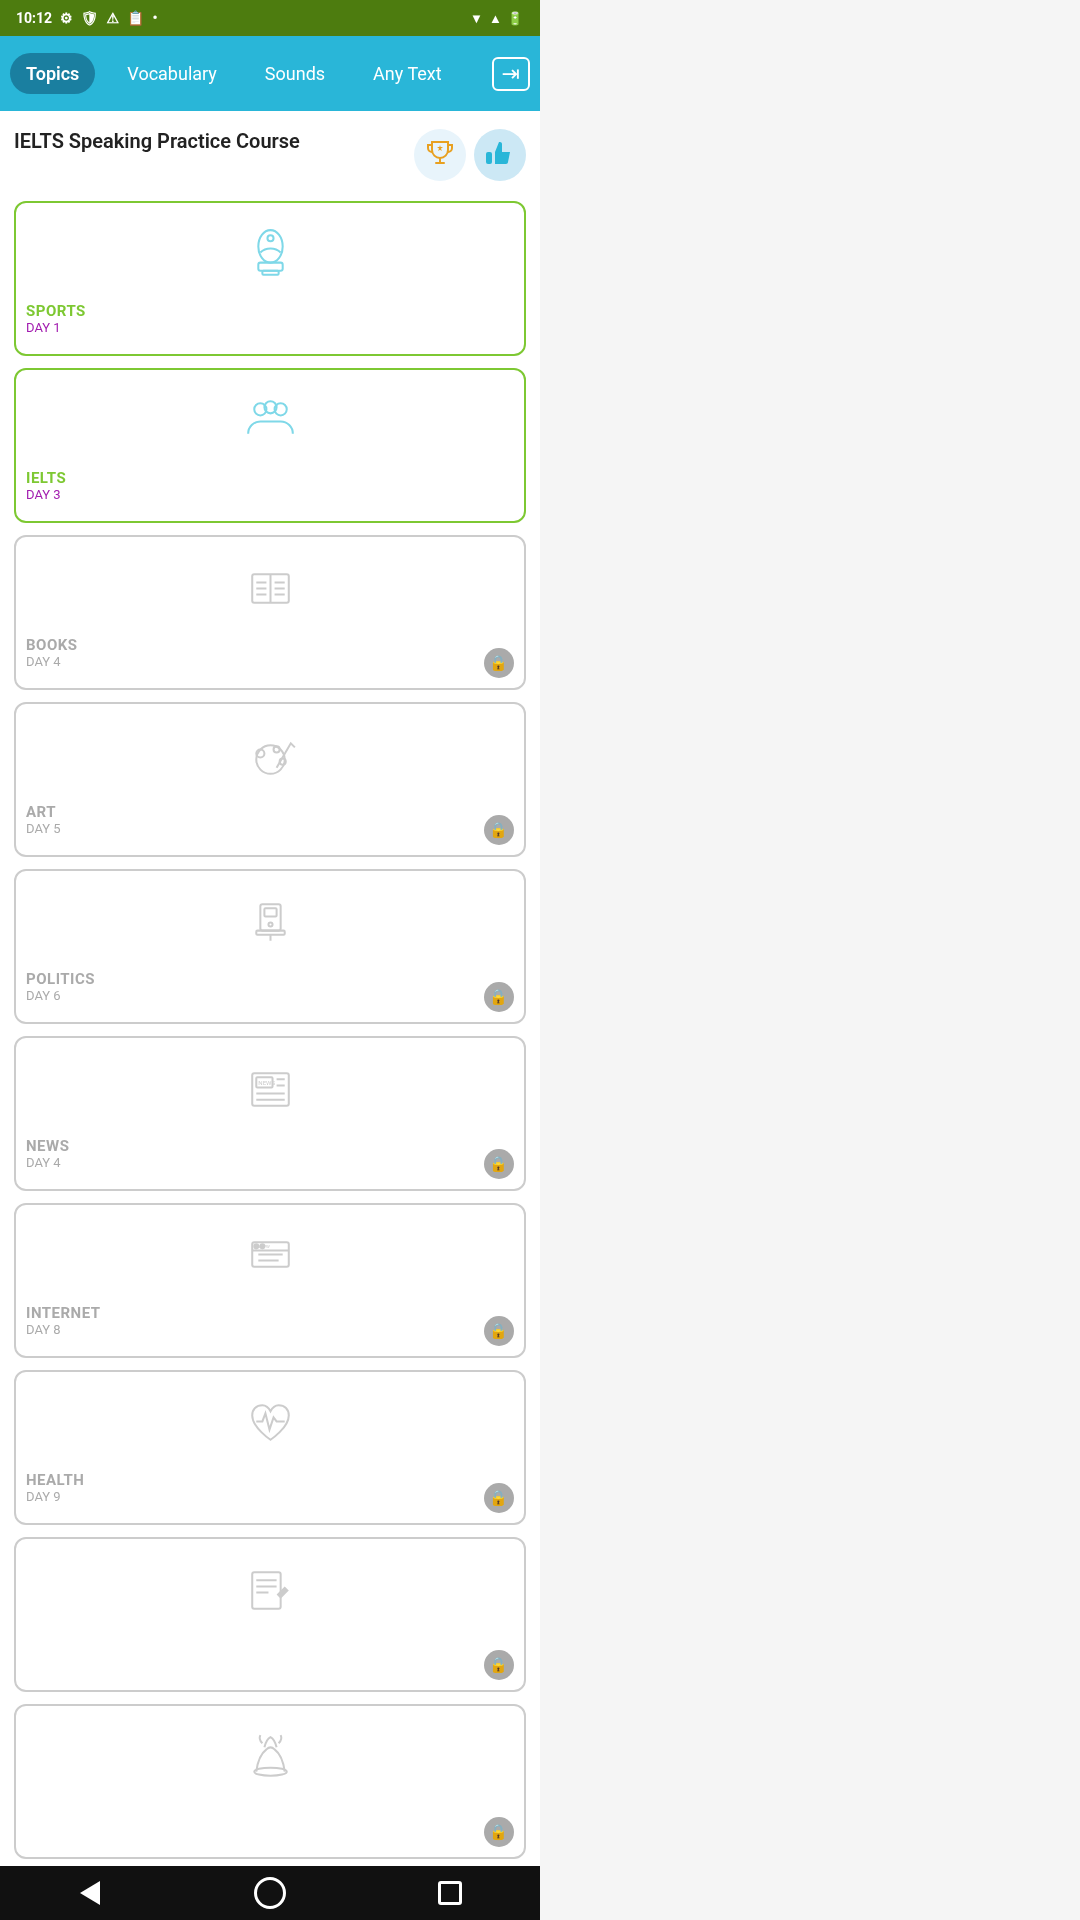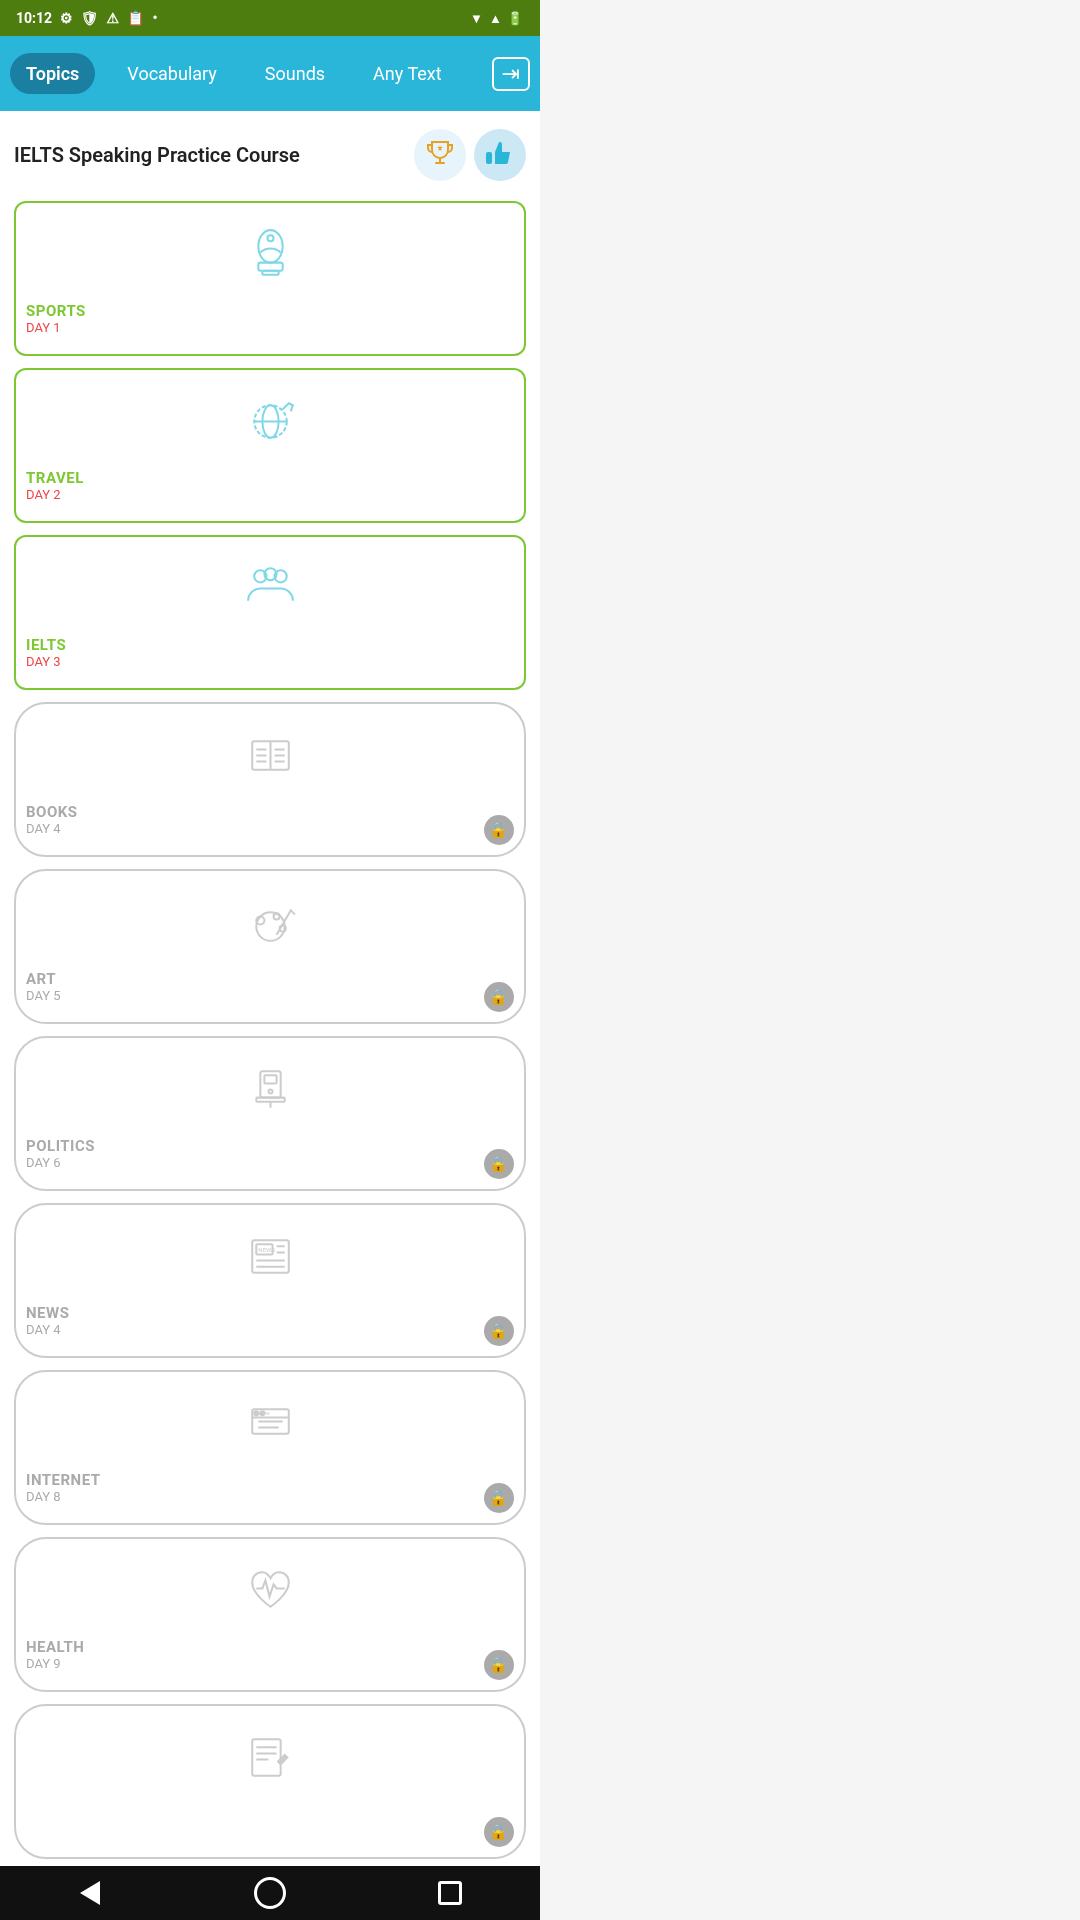--- a/index.html
+++ b/index.html
@@ -73,21 +73,21 @@
     
     .main-content {
       background: #ffffff;
       padding: 18px 14px;
       min-height: calc(960px - 36px - 75px - 54px);
     }
 
     
     .course-header {
       display: flex;
-      align-items: center;
+      align-items: flex-start;
       justify-content: space-between;
       margin-bottom: 20px;
       gap: 41px;
     }
     .course-title {
       font-size: 20px;
       font-weight: 600;
       color: #222;
       flex: 1;
     }
@@ -129,21 +129,20 @@
       cursor: pointer;
       position: relative;
       min-height: 155px;
       overflow: hidden;
     }
     .topic-card.unlocked {
       border-color: #7dc832;
     }
     .topic-card.locked {
       border-color: #cccccc;
-      border-radius: 32px;
     }
     .topic-icon {
       width: 100%;
       display: flex;
       justify-content: center;
       align-items: center;
       margin-bottom: 10px;
       height: 75px;
     }
     .topic-icon svg {
@@ -154,21 +153,21 @@
       font-size: 15px;
       font-weight: 700;
       color: #7dc832;
       letter-spacing: 0.5px;
     }
     .topic-card.locked .topic-name {
       color: #aaaaaa;
     }
     .topic-day {
       font-size: 13px;
-      color: #ef4444;
+      color: #a21caf;
     }
     .topic-card.locked .topic-day {
       color: #aaaaaa;
     }
     .lock-badge {
       position: absolute;
       bottom: 10px;
       right: 10px;
       width: 30px;
       height: 30px;
@@ -299,32 +298,20 @@
           <rect x="24" y="48" width="16" height="4" rx="1"></rect>
           <ellipse cx="32" cy="24" rx="12" ry="16"></ellipse>
           <path d="M22 30c0 0 4-4 10-4s10 4 10 4"></path>
           <circle cx="32" cy="16" r="3"></circle>
         </svg>
       </div>
       <div class="topic-name">SPORTS</div>
       <div class="topic-day">DAY 1</div>
     </div>
 
-    <div class="topic-card unlocked">
-      <div class="topic-icon">
-        <svg viewBox="0 0 64 64" fill="none" stroke="#7fd8e8" stroke-width="2">
-          <circle cx="32" cy="32" r="16" stroke-dasharray="4 2"></circle>
-          <ellipse cx="32" cy="32" rx="8" ry="16"></ellipse>
-          <line x1="16" y1="32" x2="48" y2="32"></line>
-          <path d="M44 20 L50 14 L54 16 L52 22" stroke="#7fd8e8" stroke-width="2"></path>
-        </svg>
-      </div>
-      <div class="topic-name">TRAVEL</div>
-      <div class="topic-day">DAY 2</div>
-    </div>
 
     <div class="topic-card unlocked">
       <div class="topic-icon">
         <svg viewBox="0 0 64 64" fill="none" stroke="#7fd8e8" stroke-width="2">
           <circle cx="22" cy="20" r="6"></circle>
           <circle cx="32" cy="18" r="6"></circle>
           <circle cx="42" cy="20" r="6"></circle>
           <path d="M10 44c0-6.6 5.4-12 12-12h20c6.6 0 12 5.4 12 12"></path>
         </svg>
       </div>

